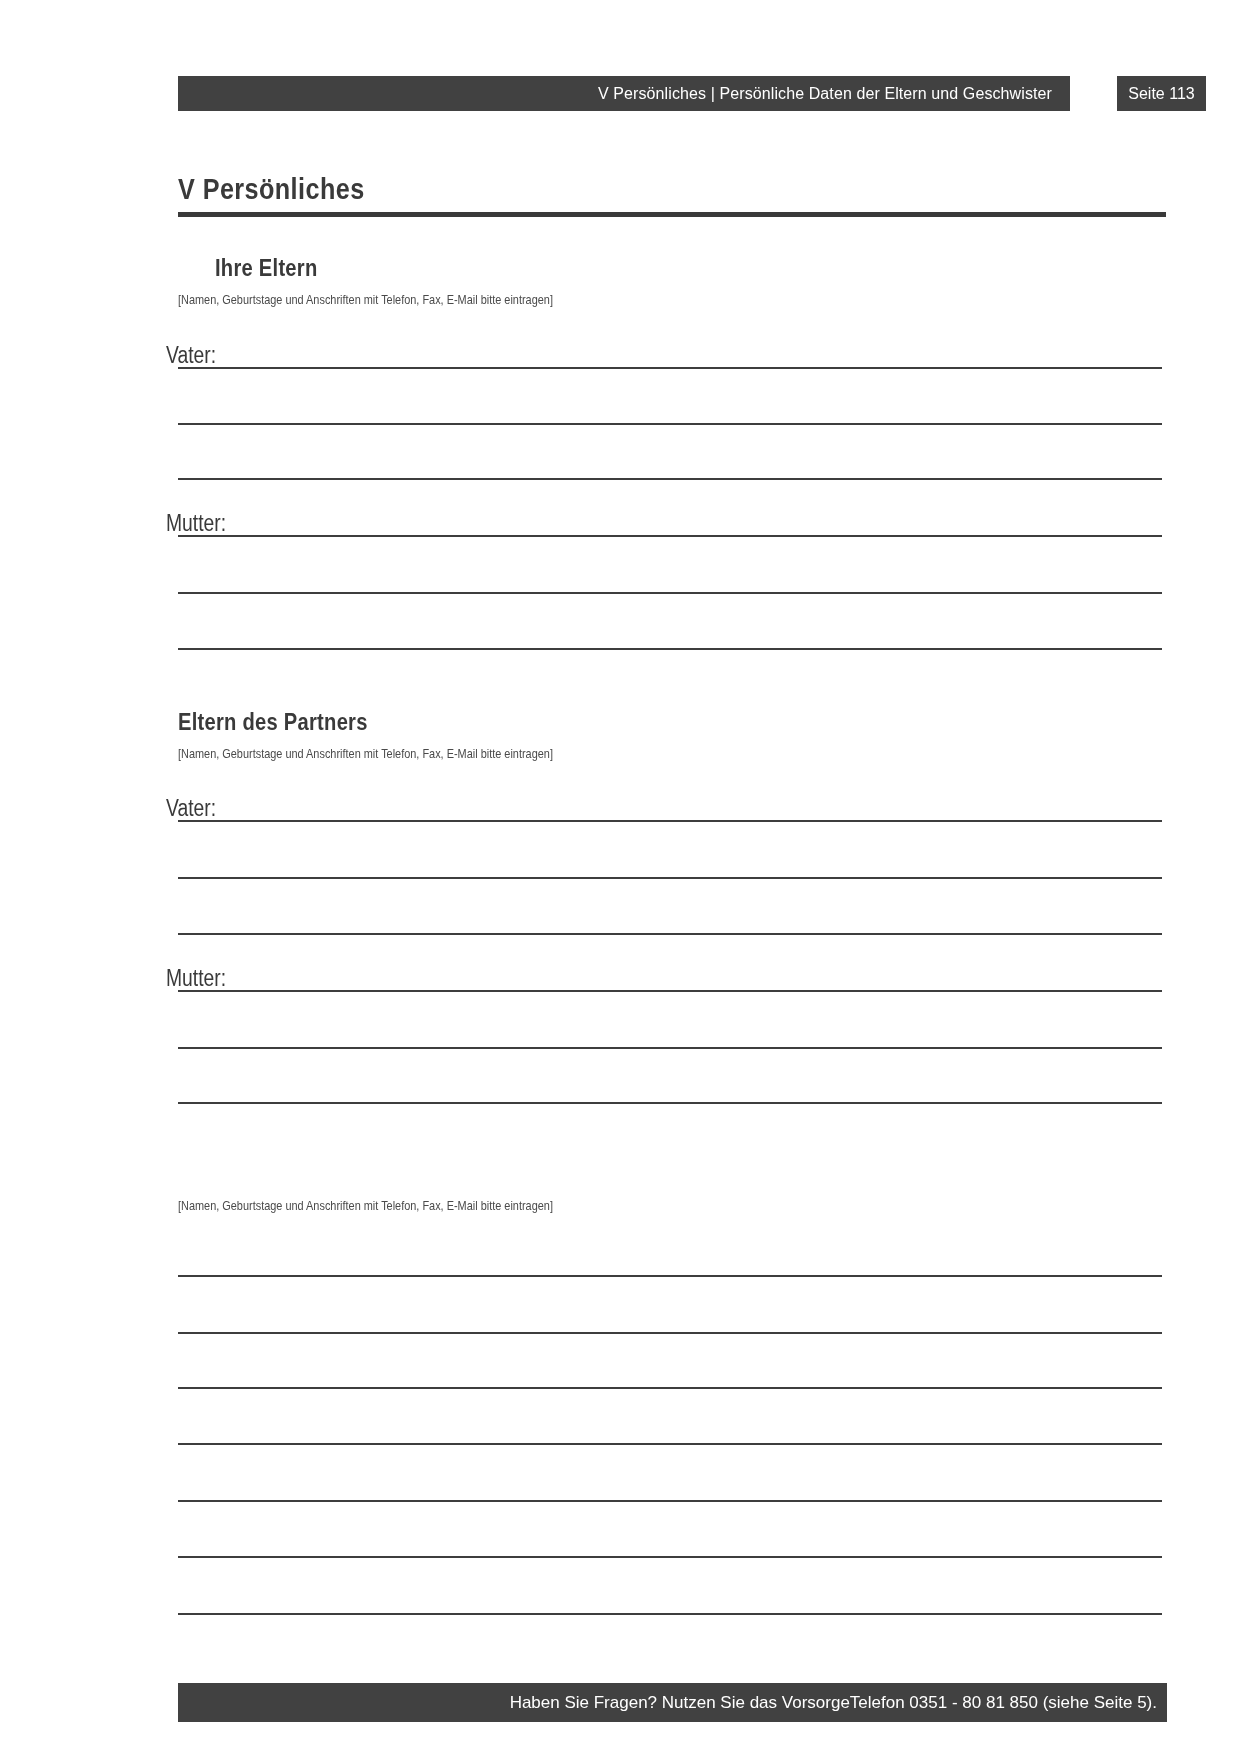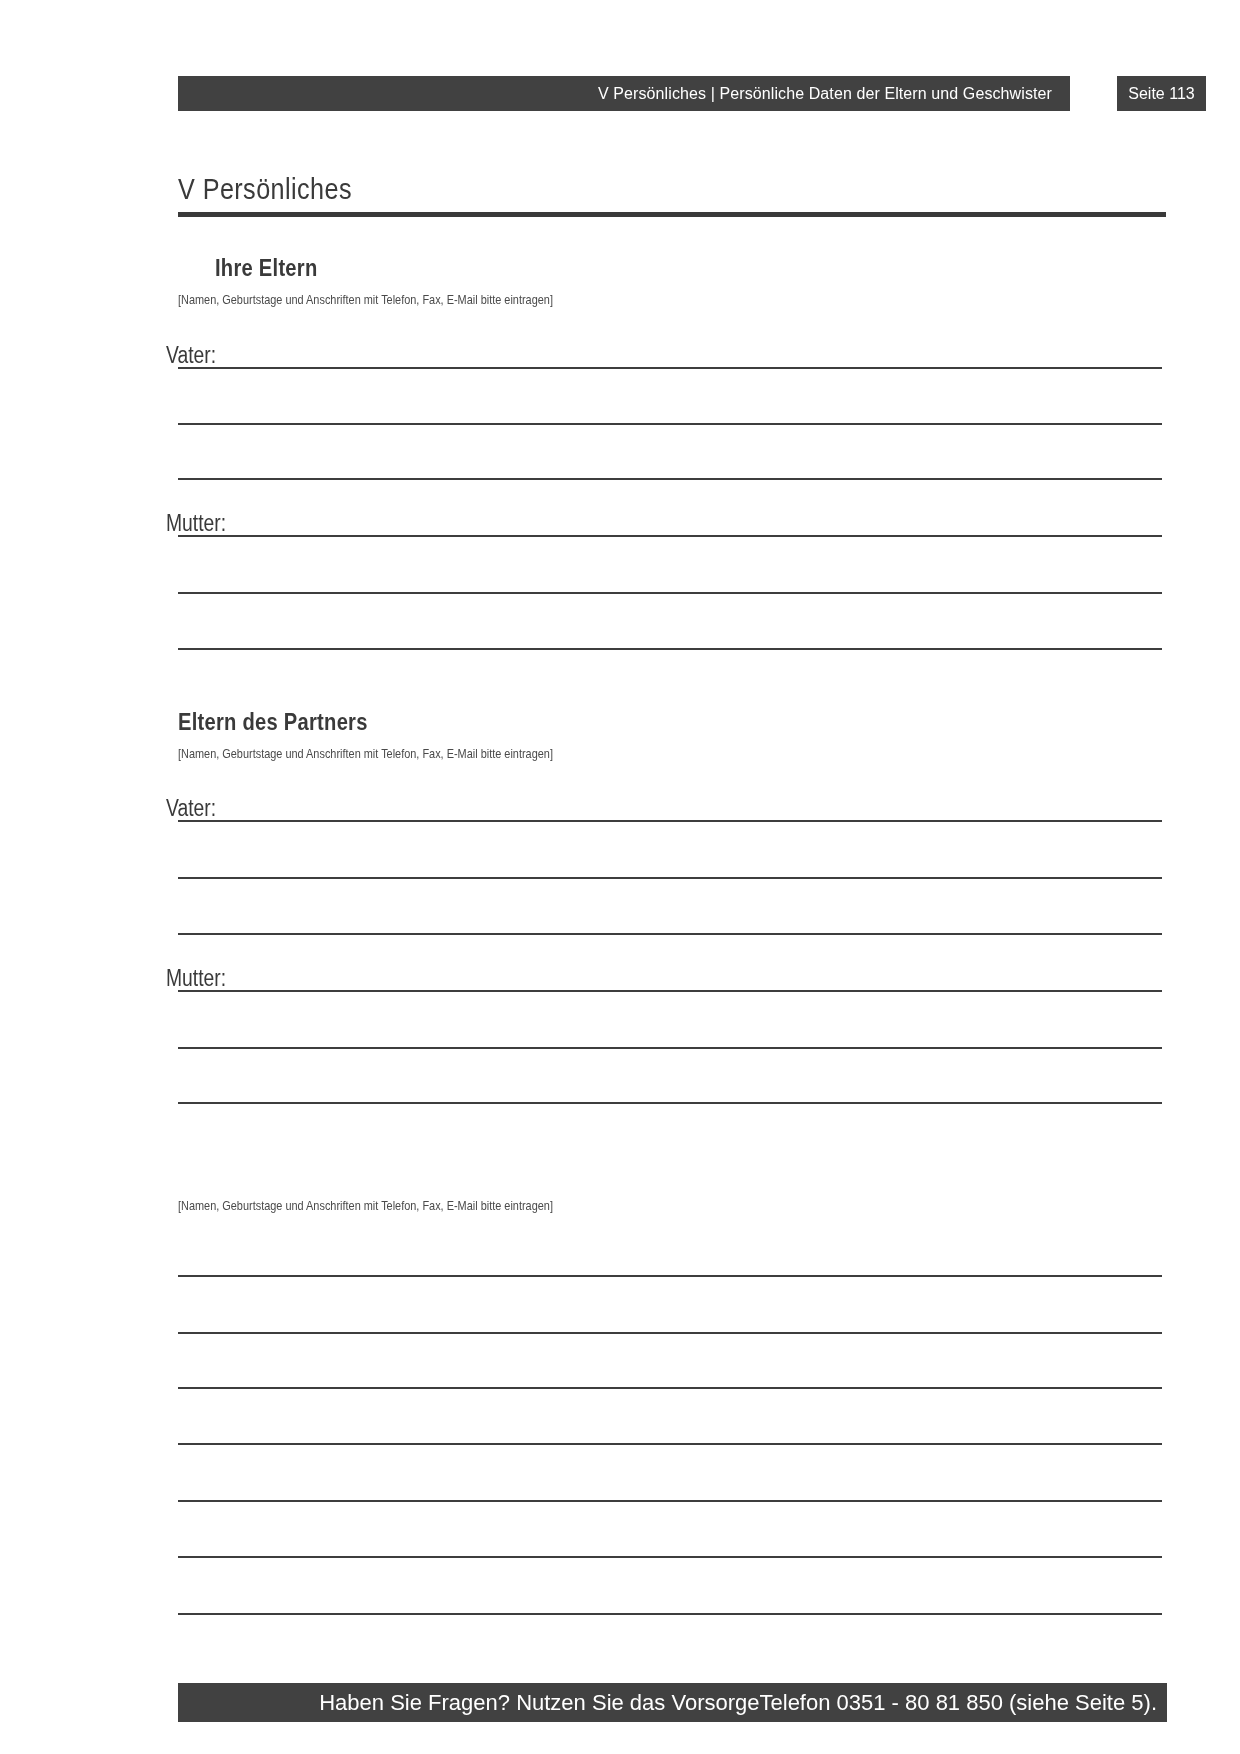--- a/index.html
+++ b/index.html
@@ -42,21 +42,21 @@
   
   .cond{
     display:inline-block;
     transform:scaleX(0.84);
     transform-origin:0 50%;
     white-space:nowrap;
   }
   
   .doc-title{
     position:absolute; left:178px; top:172px;
-    font-size:30px; font-weight:normal; color:var(--ink);
+    font-size:30px; font-weight:bold; color:var(--ink);
     letter-spacing:0.5px;
   }
   .title-rule{
     position:absolute; left:178px; top:212px;
     width:988px; height:5px;
     background:var(--ink);
   }
   
   .sec-heading{
     position:absolute; left:178px;
@@ -77,21 +77,21 @@
     border-top:2px solid var(--line);
   }
   
   .footer-bar{
     position:absolute; left:178px; top:1683px;
     width:989px; height:39px;
     background:var(--bar_bg);
     color:var(--bar_text);
     display:flex; align-items:center; justify-content:flex-end;
     padding-right:10px;
-    font-size:22px;
+    font-size:17px;
   }
 </style>
 </head>
 <body>
 
 <div class="page">
 
   <div class="header-bar">
     <span>V Persönliches | Persönliche Daten der Eltern und Geschwister</span>
   </div>

